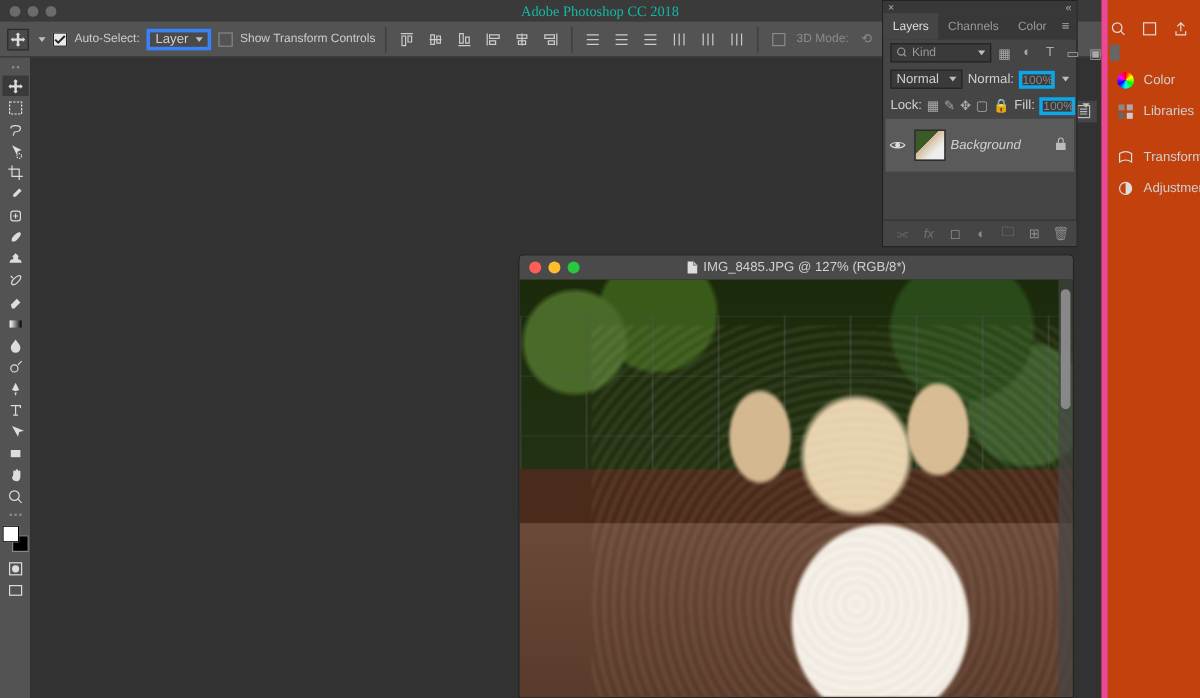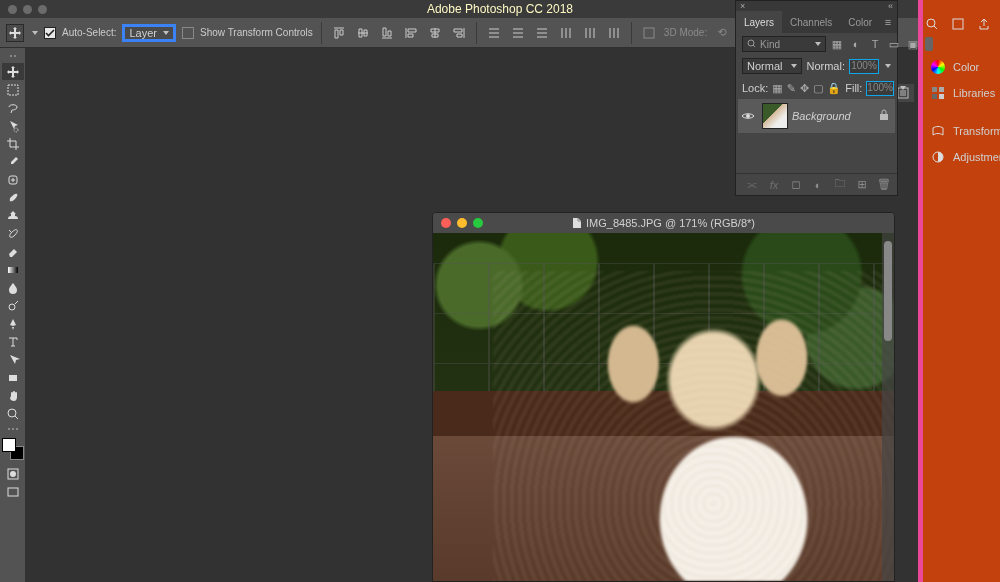--- a/index.html
+++ b/index.html
@@ -2,21 +2,21 @@
 <html><head>
 <meta charset="utf-8">
 <style>
   * { margin:0; padding:0; box-sizing:border-box; font-family: -apple-system, "Helvetica Neue", Arial, sans-serif; font-size:11px; color:#d0d0d0; }
   body { background:#535353; width:1000px; height:582px; overflow:hidden; position:relative; }
 
   
   .titlebar { height:18px; background:#3a3a3a; display:flex; align-items:center; position:relative; }
   .mac-dots { display:flex; gap:6px; padding-left:8px; }
   .mac-dots span { width:9px; height:9px; border-radius:50%; background:#6b6b6b; }
-  .titlebar .title { position:absolute; left:0; right:0; text-align:center; color:#fef9c3; font-size:12px; }
+  .titlebar .title { position:absolute; left:0; right:0; text-align:center; color:#14b8a6; font-size:12px;font-family:Liberation Serif, serif; }
 
   
   .options { height:30px; background:#535353; border-bottom:1px solid #2f2f2f; display:flex; align-items:center; padding:14px 6px; gap:6px; }
   .tool-ind { width:18px; height:18px; display:flex; align-items:center; justify-content:center; border:1px solid #2a2a2a; background:#4a4a4a; }
   .chev { width:0; height:0; border-left:3px solid transparent; border-right:3px solid transparent; border-top:4px solid #bfbfbf; margin-left:2px; }
   .chk { width:12px; height:12px; background:#e8e8e8; border:1px solid #222; display:flex; align-items:center; justify-content:center; }
   .chk svg { width:10px; height:10px; }
   .sel { height:18px; background:#4a4a4a; border:3px solid #3b82f6; display:flex; align-items:center; padding:0 4px; gap:4px; font-size:10px; }
   .opt-icon { width:18px; height:18px; display:flex; align-items:center; justify-content:center; color:#c8c8c8; }
   .sep { width:1px; height:22px; background:#3a3a3a; margin:0 2px; }
@@ -47,24 +47,24 @@
   .panel { position:absolute; top:0; left:735px; width:163px; background:#454545; border:1px solid #222; }
   .panel-top { height:10px; background:#383838; display:flex; justify-content:space-between; align-items:center; padding:0 4px; }
   .panel-top span { font-size:9px; color:#aaa; }
   .panel-tabs { height:22px; background:#383838; display:flex; align-items:center; }
   .tab { padding:0 8px; height:100%; display:flex; align-items:center; font-size:10px; color:#999; }
   .tab.active { background:#454545; color:#ddd; }
   .panel-menu { margin-left:auto; padding-right:4px; }
   .panel-row { display:flex; align-items:center; height:22px; padding:0 6px; gap:4px; font-size:10px; color:#999; }
   .panel-row .sel2 { background:#3a3a3a; border:1px solid #222; height:16px; padding:0 4px; display:flex; align-items:center; gap:3px; }
   .panel-row .sel2 input { background:transparent; border:none; width:50px; color:#999; font-size:10px; }
-  .num-box { background:#3a3a3a; border:1px solid #0ea5e9; width:30px; height:15px; text-align:center; font-size:10px; color:#888; }
+  .num-box { background:#3a3a3a; border:3px solid #0ea5e9; width:30px; height:15px; text-align:center; font-size:10px; color:#888; }
   .p-icons { display:flex; gap:5px; margin-left:auto; }
   .picon { width:14px; height:14px; display:flex; align-items:center; justify-content:center; color:#aaa; }
-  .layer-row { display:flex; align-items:center; height:34px; background:#5a5a5a; margin:0 2px; }
+  .layer-row { display:flex; align-items:center; height:44px; background:#5a5a5a; margin:0 2px; }
   .eye { width:20px; display:flex; justify-content:center; }
   .thumb { width:26px; height:26px; margin:0 4px; background:linear-gradient(135deg,#3a5a2a 40%,#d4b896 40%,#eee 70%); border:1px solid #222; }
   .lock { margin-left:auto; padding-right:6px; }
   .panel-foot { height:22px; background:#454545; border-top:1px solid #333; display:flex; align-items:center; justify-content:flex-end; gap:8px; padding:0 6px; }
   .panel-foot .picon { opacity:.7; }
   .panel-foot .dim2 { opacity:.3; }
 
   
   .docwin { position:absolute; left:432px; top:212px; width:463px; height:370px; background:#4a4a4a; border:1px solid #222; border-radius:4px 4px 0 0; overflow:hidden; }
   .doc-title { height:20px; background:#4a4a4a; display:flex; align-items:center; position:relative; }
@@ -501,21 +501,21 @@
       <div class="dd dy"></div>
       <div class="dd dg"></div>
     </div>
     <div class="dtitle">
       <span class="page-icon">
           <svg width="10" height="12">
             <path d="M1 1h5l3 3v7H1z" fill="#ddd"></path>
             <path d="M6 1v3h3" stroke="#888" fill="none"></path>
           </svg>
         </span>
-      <span>IMG_8485.JPG @ 171% (RGB/8*)</span>
+      <span>IMG_8485.JPG @ 127% (RGB/8*)</span>
     </div>
   </div>
   <div class="doc-img">
     <div class="leaves"></div>
     <div class="fence"></div>
     <div class="wood"></div>
     <div class="dog"></div>
     <div class="doc-scroll">
       <div class="thumb-sc"></div>
     </div>

